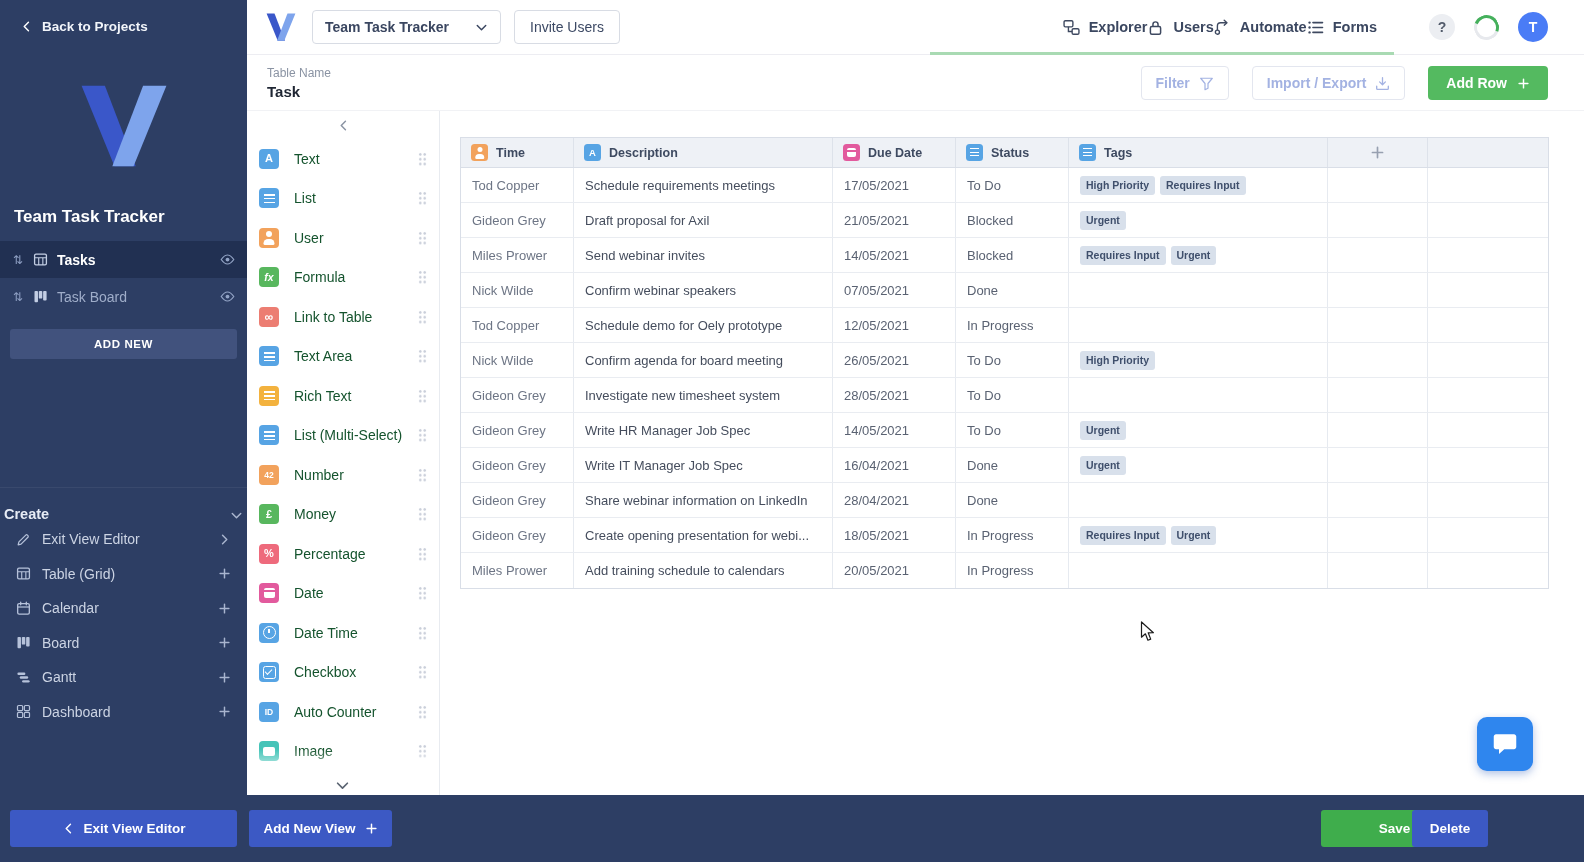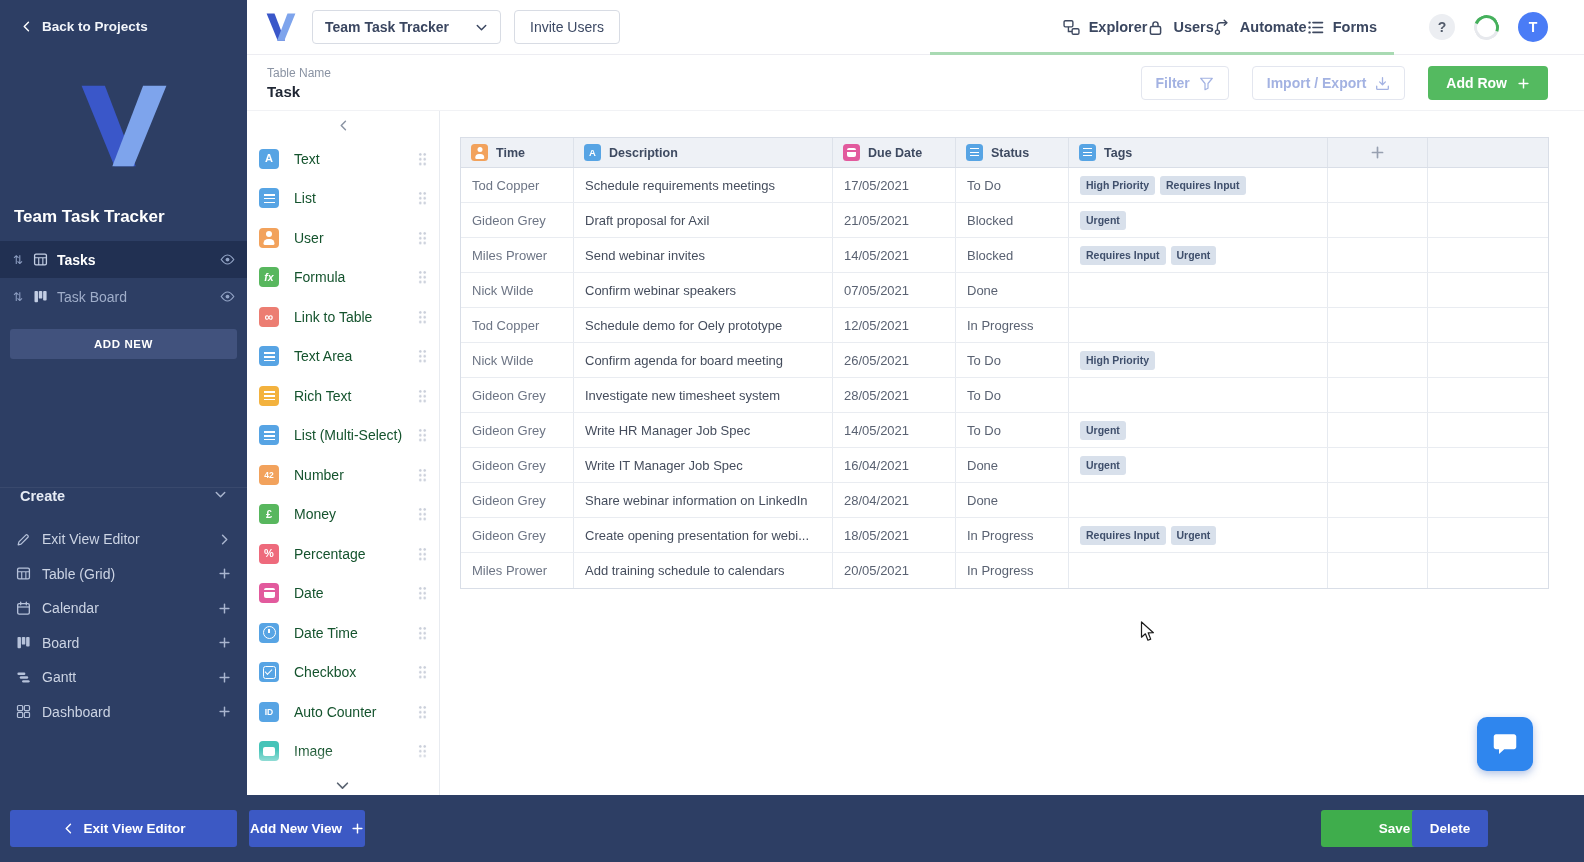--- a/index.html
+++ b/index.html
@@ -21,21 +21,21 @@
   .view-row.active{background:rgba(5,14,35,.28)}
   .view-row .drag-arrows{font-size:12px;color:#8fa0c4;width:12px;text-align:center}
   .view-row .icon15{color:#c3cee4}
   .view-label{font-size:14px;color:#9fadc9}
   .view-row.active .view-label{color:#fff;font-weight:bold}
   .view-row .eye{margin-left:auto;color:#93a4c6}
   .addnew-btn{display:block;margin:14px 10px 0;height:30px;width:227px;background:#41527d;border:none;
     border-radius:3px;color:#fff;font-size:11.5px;font-weight:bold;letter-spacing:.6px;cursor:pointer;
     font-family:inherit}
   #create-section{margin-top:128px;border-top:1px solid rgba(255,255,255,.06)}
-  .create-head{height:34px;display:flex;align-items:flex-start;padding:0 20px;color:#e7ecf5}
+  .create-head{height:34px;display:flex;align-items:flex-end;padding:0 4px;color:#e7ecf5}
   .create-head .lbl{font-size:14.5px;font-weight:bold}
   .create-head .icon13{margin-left:auto;color:#aab6cf}
   .create-row{height:34.5px;display:flex;align-items:center;gap:11px;padding:0 16px;cursor:pointer}
   .create-row .icon15{color:#b6c2da}
   .create-label{font-size:14px;color:#ccd4e4}
   .create-row .action{margin-left:auto;color:#a9b5cf}
 
   
   #topnav{position:absolute;left:247px;top:0;right:0;height:55px;background:#fff;
     border-bottom:1px solid #ededf2;display:flex;align-items:center;padding-left:16px;z-index:2}
@@ -146,21 +146,21 @@
     border-radius:3px;white-space:nowrap}
 
   
   #footer{position:absolute;left:0;bottom:0;width:100%;height:67px;background:#2d3e64;z-index:4}
   .f-btn{position:absolute;top:15px;height:37px;border:none;border-radius:3px;color:#fff;
     font-size:13.5px;font-weight:bold;display:flex;align-items:center;justify-content:center;gap:9px;
     cursor:pointer;font-family:inherit}
   .f-blue{background:#3c59c4}
   .f-green{background:#3fad4c}
   #btn-exit{left:10px;width:227px}
-  #btn-addview{left:249px;width:116px}
+  #btn-addview{left:249px;width:143px}
   #btn-save{left:1321px;width:147px}
   #btn-delete{left:1412px;width:76px}
   .f-btn .icon13{color:#fff}
 
   
   #chat-btn{position:absolute;left:1477px;top:717px;width:56px;height:54px;background:#2f86ee;
     border:none;border-radius:10px;display:flex;align-items:center;justify-content:center;cursor:pointer;
     box-shadow:0 3px 8px rgba(30,80,180,.35);z-index:5}
   #chat-btn svg{width:26px;height:24px;color:#fff}
   #cursor{position:absolute;left:1140px;top:621px;z-index:99;pointer-events:none}

